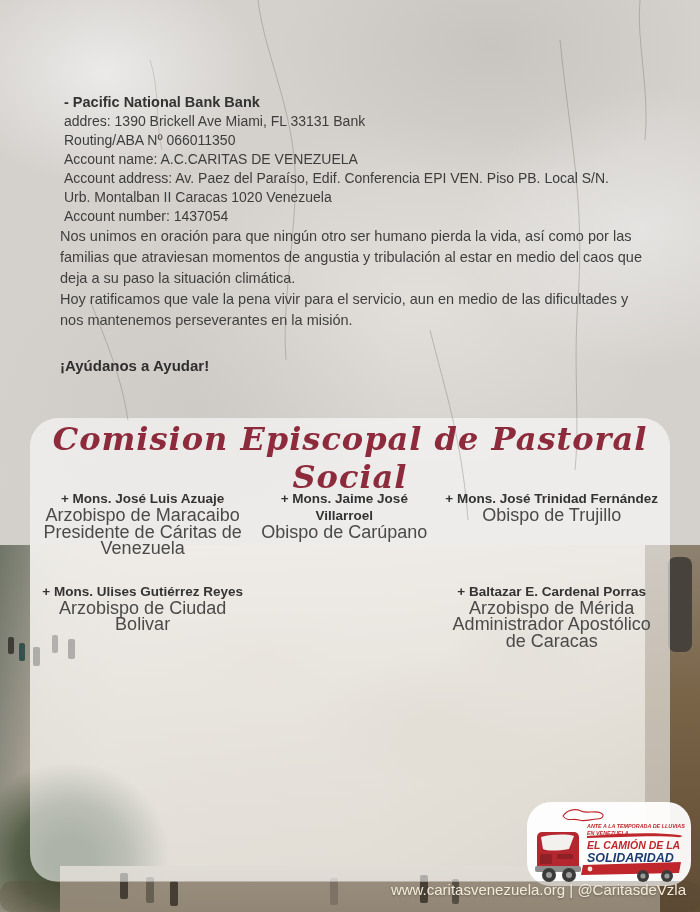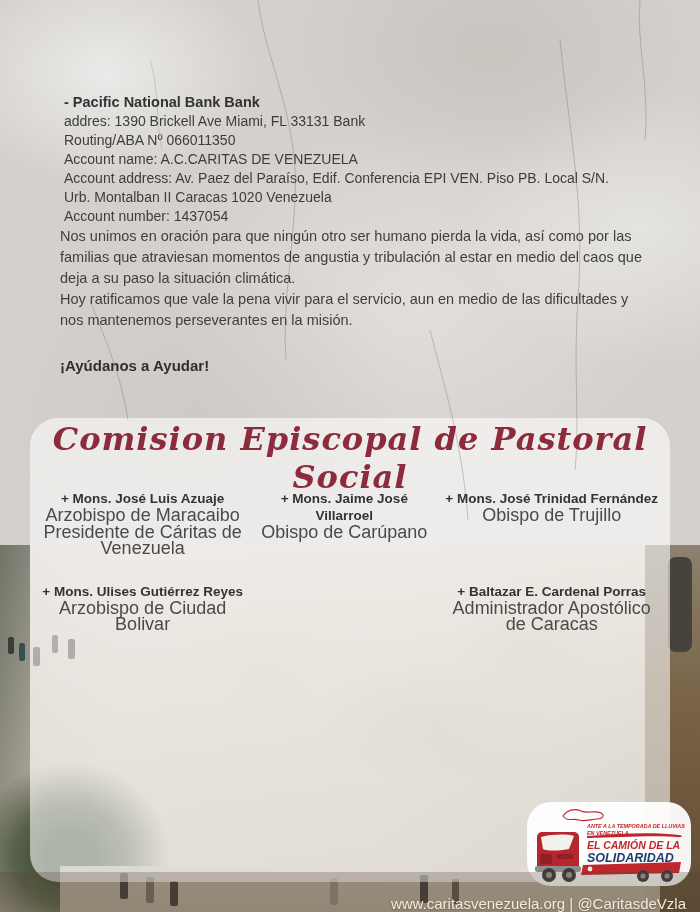--- a/index.html
+++ b/index.html
@@ -58,23 +58,23 @@
     font-size:32px;letter-spacing:1px;color:#8d2b3c;}
   .members{position:absolute;left:42px;right:42px;top:490px;display:grid;
     grid-template-columns:1.06fr 0.98fr 1.12fr;row-gap:26px;column-gap:8px;text-align:center;}
   .member-name{font-size:13.5px;font-weight:bold;line-height:17px;color:#333;text-align:center;}
   .member-title{font-size:18px;line-height:16.5px;color:#4a4a4a;}
   
   .logo-box{position:absolute;left:527px;top:802px;width:164px;height:84px;z-index:5;
     background:rgba(255,255,255,0.94);border-radius:24px;}
   .logo-box svg{display:block;}
   
-  .footer{position:absolute;left:0;right:0;bottom:0;height:40px;z-index:6;
+  .footer{position:absolute;left:0;right:0;bottom:0;height:31px;z-index:6;
     background:rgba(86,70,52,0.28);
-    display:flex;align-items:flex-end;justify-content:flex-end;padding-right:14px;box-sizing:border-box;}
+    display:flex;align-items:flex-start;justify-content:flex-end;padding-right:14px;box-sizing:border-box;border-radius:12px;}
   .footer-text{font-size:15px;color:#f3ecdb;text-shadow:0 1px 2px rgba(60,50,40,0.45);}
 </style>
 </head>
 <body>
 
 <div class="page">
 
   <div class="photo-band">
     <div class="rubble"></div>
     <div class="sky-haze"></div>
@@ -142,20 +142,21 @@
         <div class="member-title">Obispo de Trujillo</div>
       </div>
       <div class="member">
         <div class="member-name">+ Mons. Ulises Gutiérrez Reyes</div>
         <div class="member-title">Arzobispo de Ciudad Bolivar</div>
       </div>
       <div class="member">
       </div>
       <div class="member">
         <div class="member-name">+ Baltazar E. Cardenal Porras</div>
+        <div class="member-title">Arzobispo de Mérida</div>
         <div class="member-title">Administrador Apostólico de Caracas</div>
       </div>
     </div>
   </div>
 
   <div class="logo-box">
     <svg width="164" height="84" viewBox="0 0 164 84">
 
       <path d="M36,14 C40,8 48,6 54,9 C60,12 68,8 74,11 C78,13 76,17 70,17 C64,17 58,20 52,18 C46,16 40,20 36,14 Z" fill="none" stroke="#c0272d" stroke-width="1.1"></path>
 

